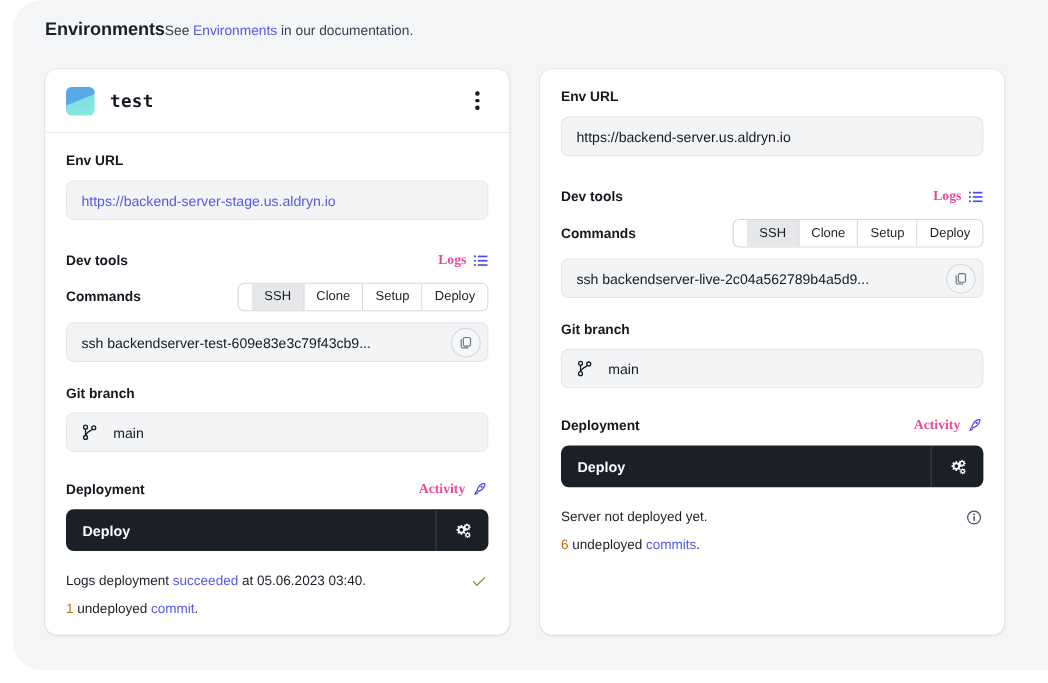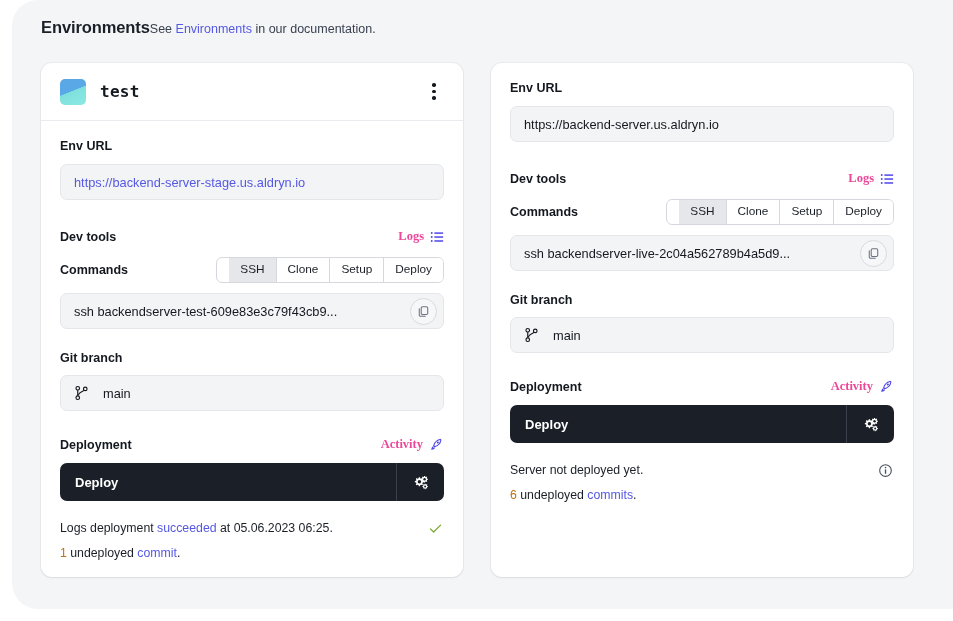--- a/index.html
+++ b/index.html
@@ -399,21 +399,21 @@
                   <circle cx="14.28" cy="6.58" r="1.25" fill="#1b1f27"></circle>
                   <path d="M14.5 11.2h.8l.15.75.58.25.64-.42.56.56-.42.64.25.58.75.15v.8l-.75.15-.25.58.42.64-.56.56-.64-.42-.58.25-.15.75h-.8l-.15-.75-.58-.25-.64.42-.56-.56.42-.64-.25-.58-.75-.15v-.8l.75-.15.25-.58-.42-.64.56-.56.64.42.58-.25z"></path>
                   <circle cx="14.9" cy="14.1" r="1.05" fill="#1b1f27"></circle>
                 </g>
               </svg>
             </div>
           </div>
 
           <div class="status-block">
             <div class="status-line">
-              <span><span>Logs deployment </span><span class="status-ok">succeeded</span><span> at 05.06.2023 06:25.</span></span>
+              <span><span>Logs deployment </span><span class="status-ok">succeeded</span><span> at 05.06.2023 03:40.</span></span>
               <span class="status-icon">
                 <svg width="15" height="15" viewBox="0 0 16 16">
                   <path d="M2.6 8.4 6 11.8 13.4 4.4" fill="none" stroke="#7aa832" stroke-width="1.35" stroke-linecap="round" stroke-linejoin="round"></path>
                 </svg>
               </span>
             </div>
             <div class="status-line">
               <span><span class="count-warn">1</span><span> undeployed </span><span class="inline-link">commit</span><span>.</span></span>
             </div>
           </div>

